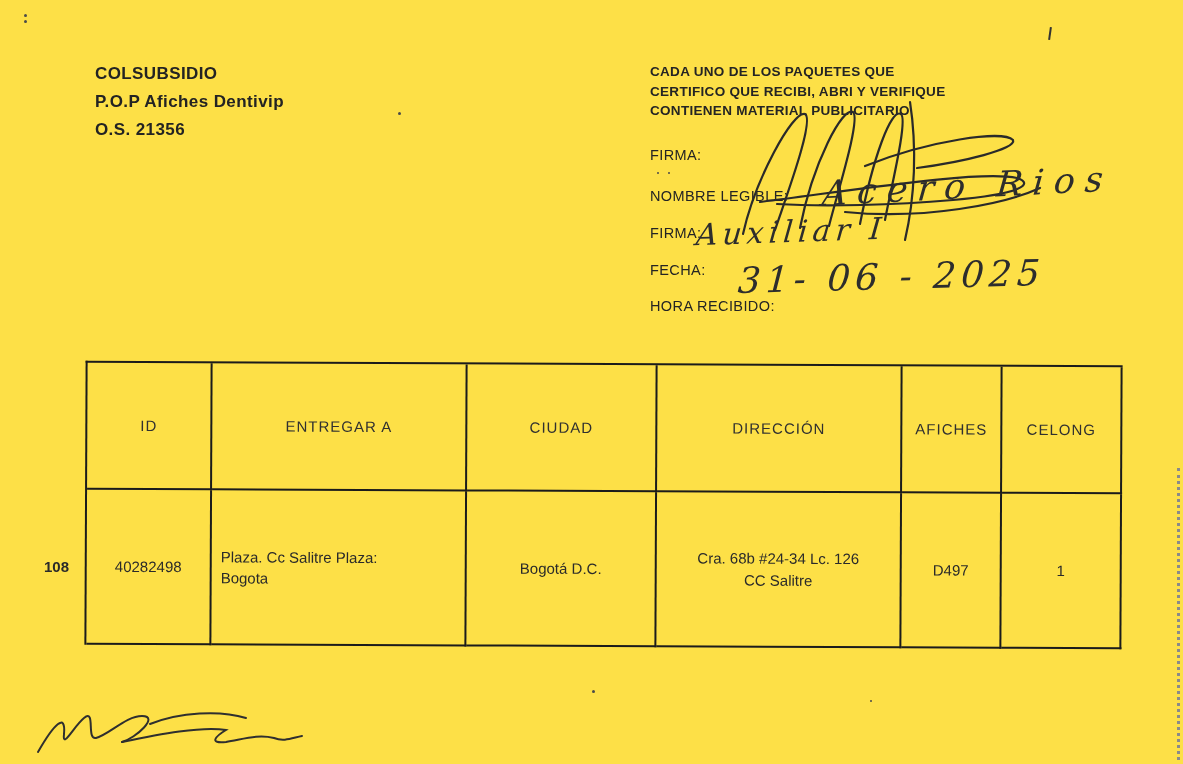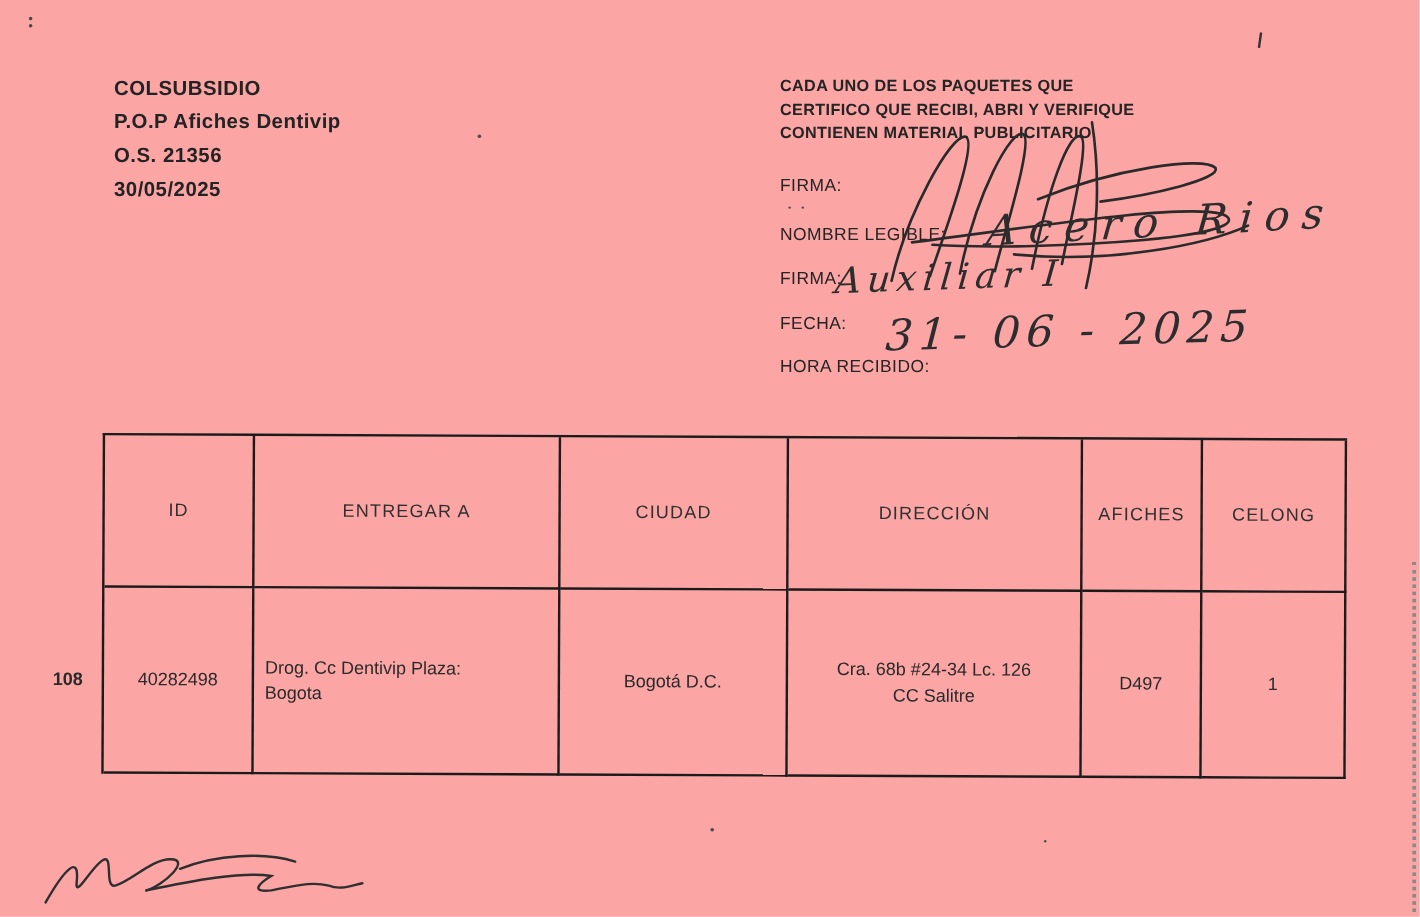--- a/index.html
+++ b/index.html
@@ -1,18 +1,18 @@
 <!DOCTYPE html>
 <html><head>
 <meta charset="utf-8">
 <style>
   html,body { margin:0; padding:0; background:#e8e8e8; }
   .page {
     position:relative; width:1183px; height:764px; margin:0 auto;
-    background:#fca5a5; overflow:hidden;
+    background:#fde047; overflow:hidden;
     font-family:"Liberation Sans", sans-serif; color:#1d1d1d;
   }
   
   .header-left {
     position:absolute; left:95px; top:60px;
     font-size:17px; font-weight:700; letter-spacing:.4px;
     line-height:28px; color:#232323;
   }
   .cert-block {
     position:absolute; left:650px; top:62px;
@@ -85,21 +85,20 @@
   <div class="speck" style="left:668px;top:172px;width:2px;height:2px;"></div>
   <div class="speck" style="left:592px;top:690px;width:3px;height:3px;"></div>
   <div class="speck" style="left:870px;top:700px;width:2px;height:2px;"></div>
   <div class="mark-tr"></div>
   <div class="edge-dots"></div>
 
   <div class="header-left">
     <div>COLSUBSIDIO</div>
     <div>P.O.P Afiches Dentivip</div>
     <div>O.S. 21356</div>
-    <div>30/05/2025</div>
   </div>
 
   <div class="cert-block">
     <div>CADA  UNO DE LOS PAQUETES QUE</div>
     <div>CERTIFICO QUE RECIBI, ABRI Y VERIFIQUE</div>
     <div>CONTIENEN MATERIAL PUBLICITARIO</div>
   </div>
 
   <div class="field-label lbl-firma">FIRMA:</div>
   <div class="field-label lbl-nombre">NOMBRE LEGIBLE:</div>
@@ -128,21 +127,21 @@
   <div class="pod-table">
     <div class="cell hdr">ID</div>
     <div class="cell hdr">ENTREGAR A</div>
     <div class="cell hdr">CIUDAD</div>
     <div class="cell hdr">DIRECCIÓN</div>
     <div class="cell hdr">AFICHES</div>
     <div class="cell hdr">CELONG</div>
 
     <div class="cell">40282498</div>
     <div class="cell entrega">
-      <span>Drog. Cc Dentivip Plaza: Bogota</span>
+      <span>Plaza. Cc Salitre Plaza: Bogota</span>
     </div>
     <div class="cell">Bogotá D.C.</div>
     <div class="cell">
       <div class="two-line">
         <div>Cra. 68b #24-34 Lc. 126</div>
         <div>CC Salitre</div>
       </div>
     </div>
     <div class="cell">D497</div>
     <div class="cell">1</div>

